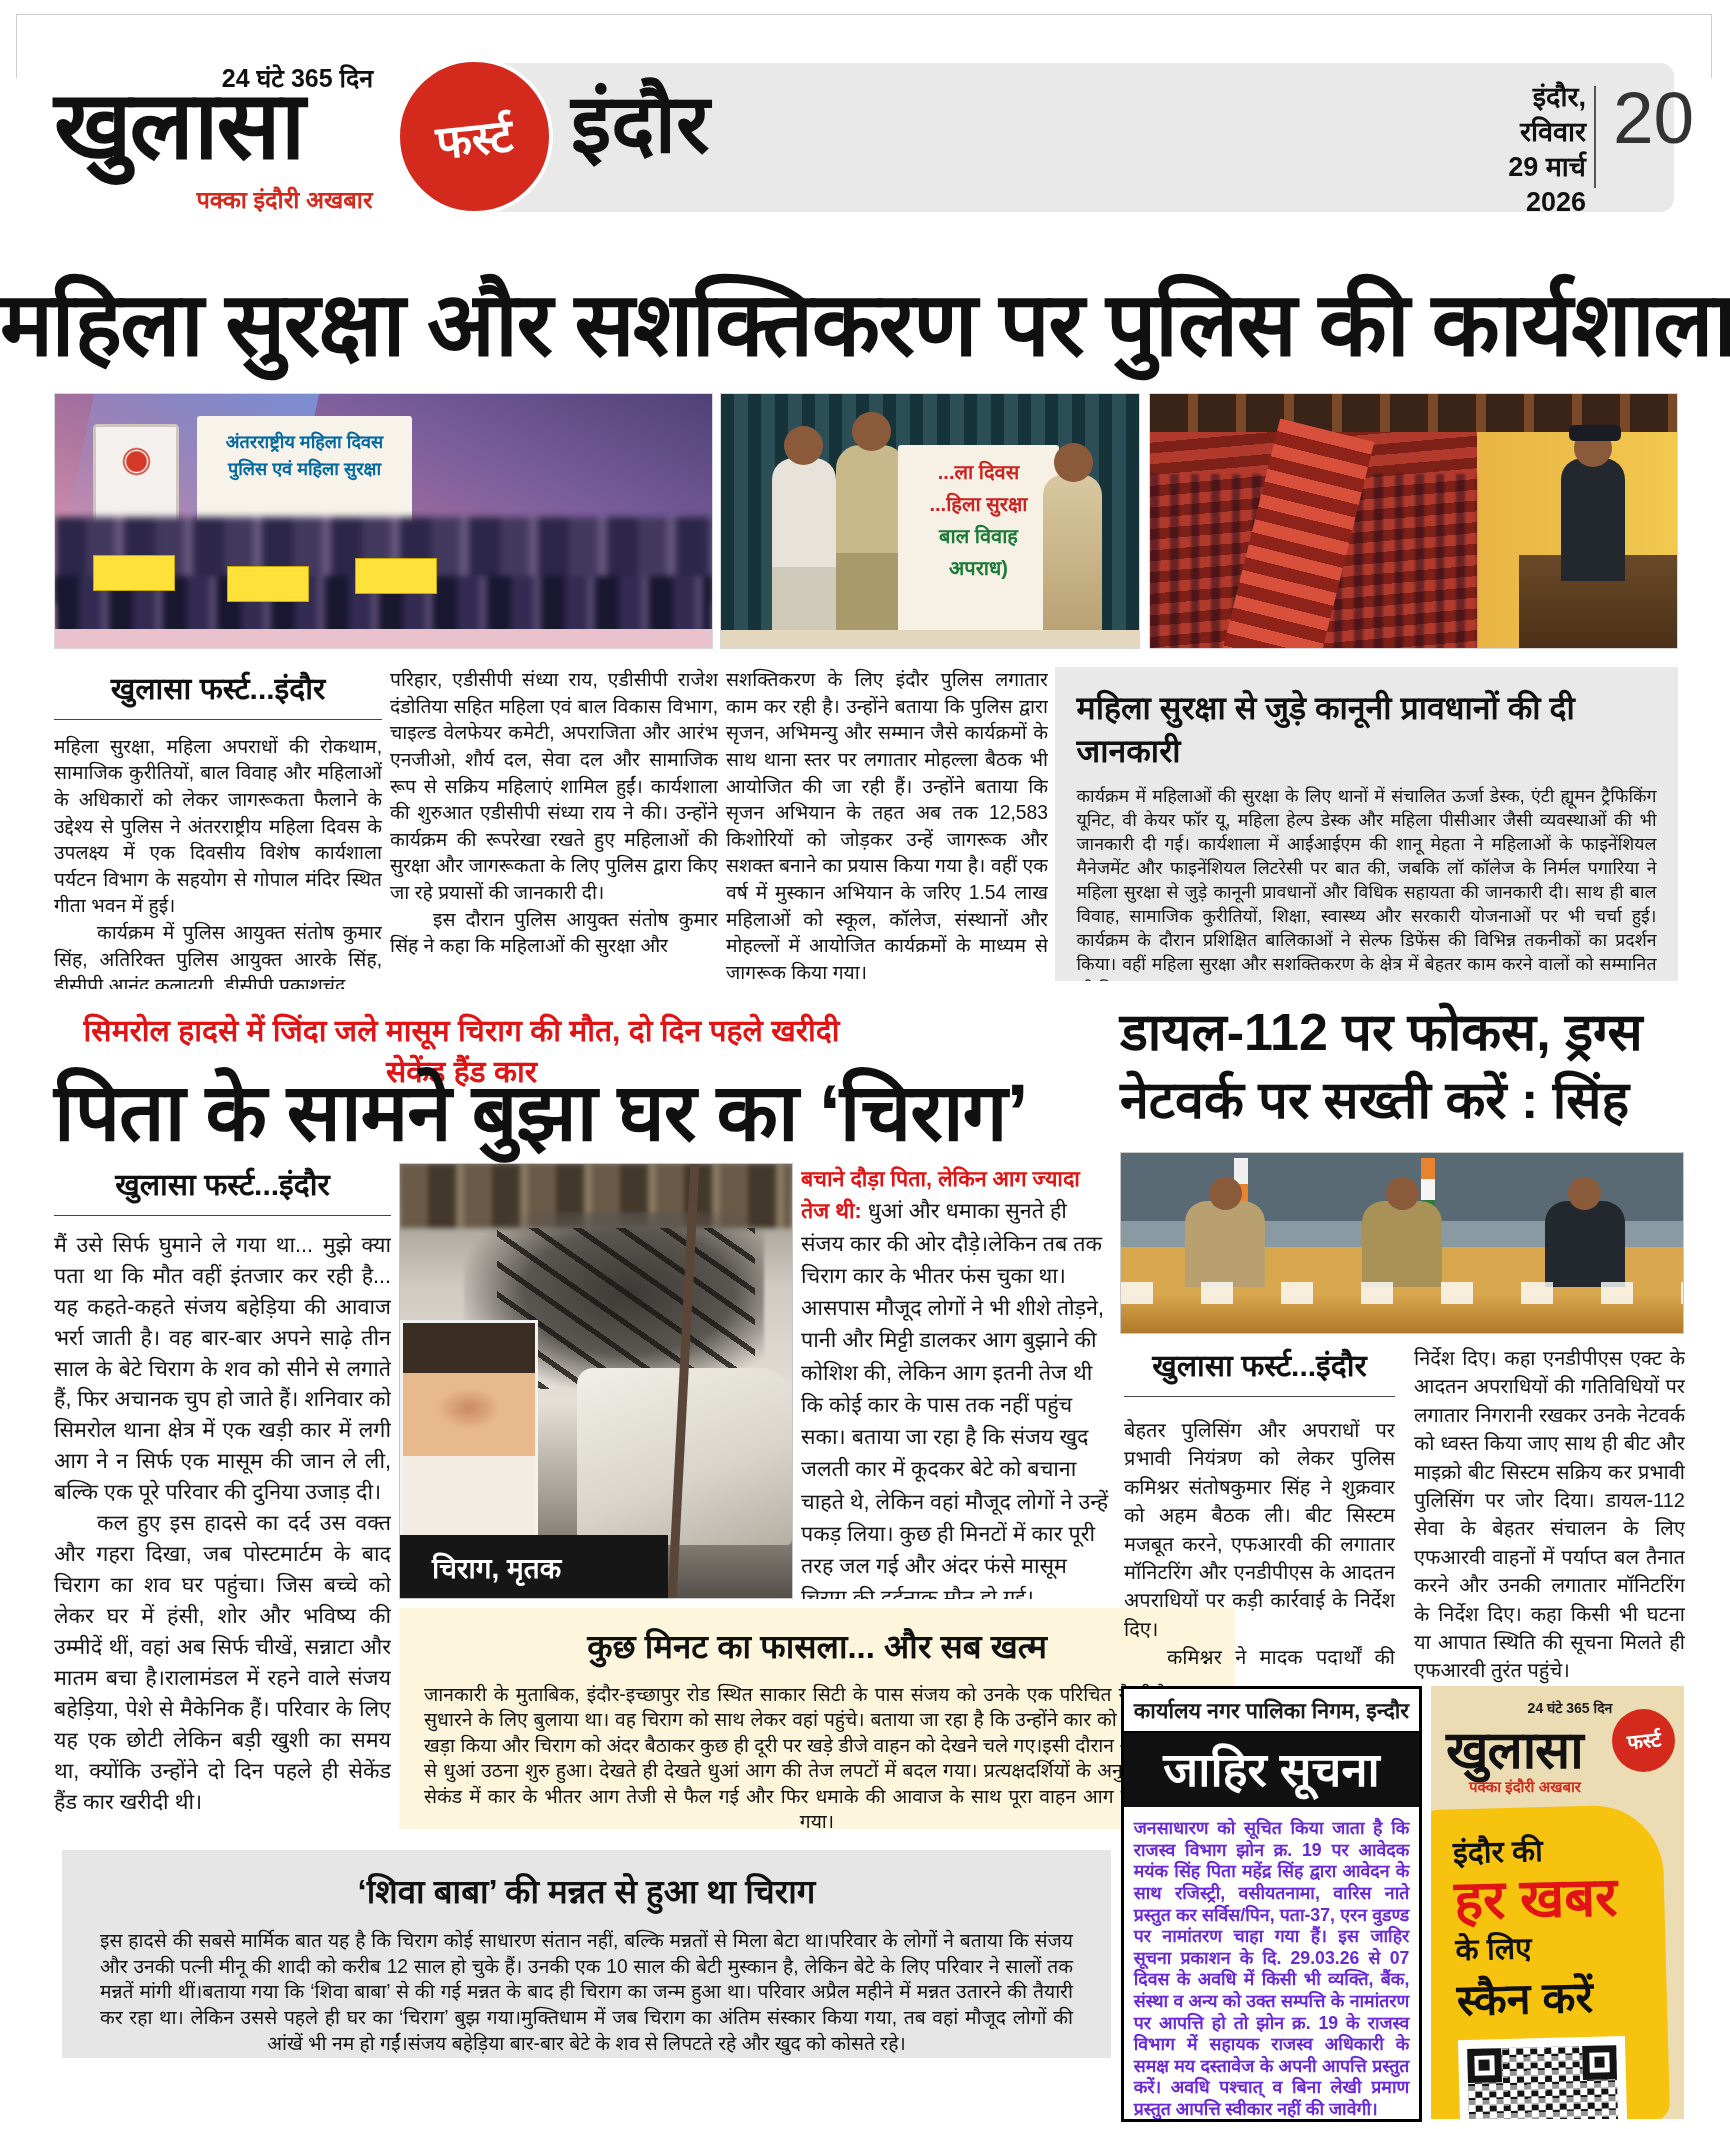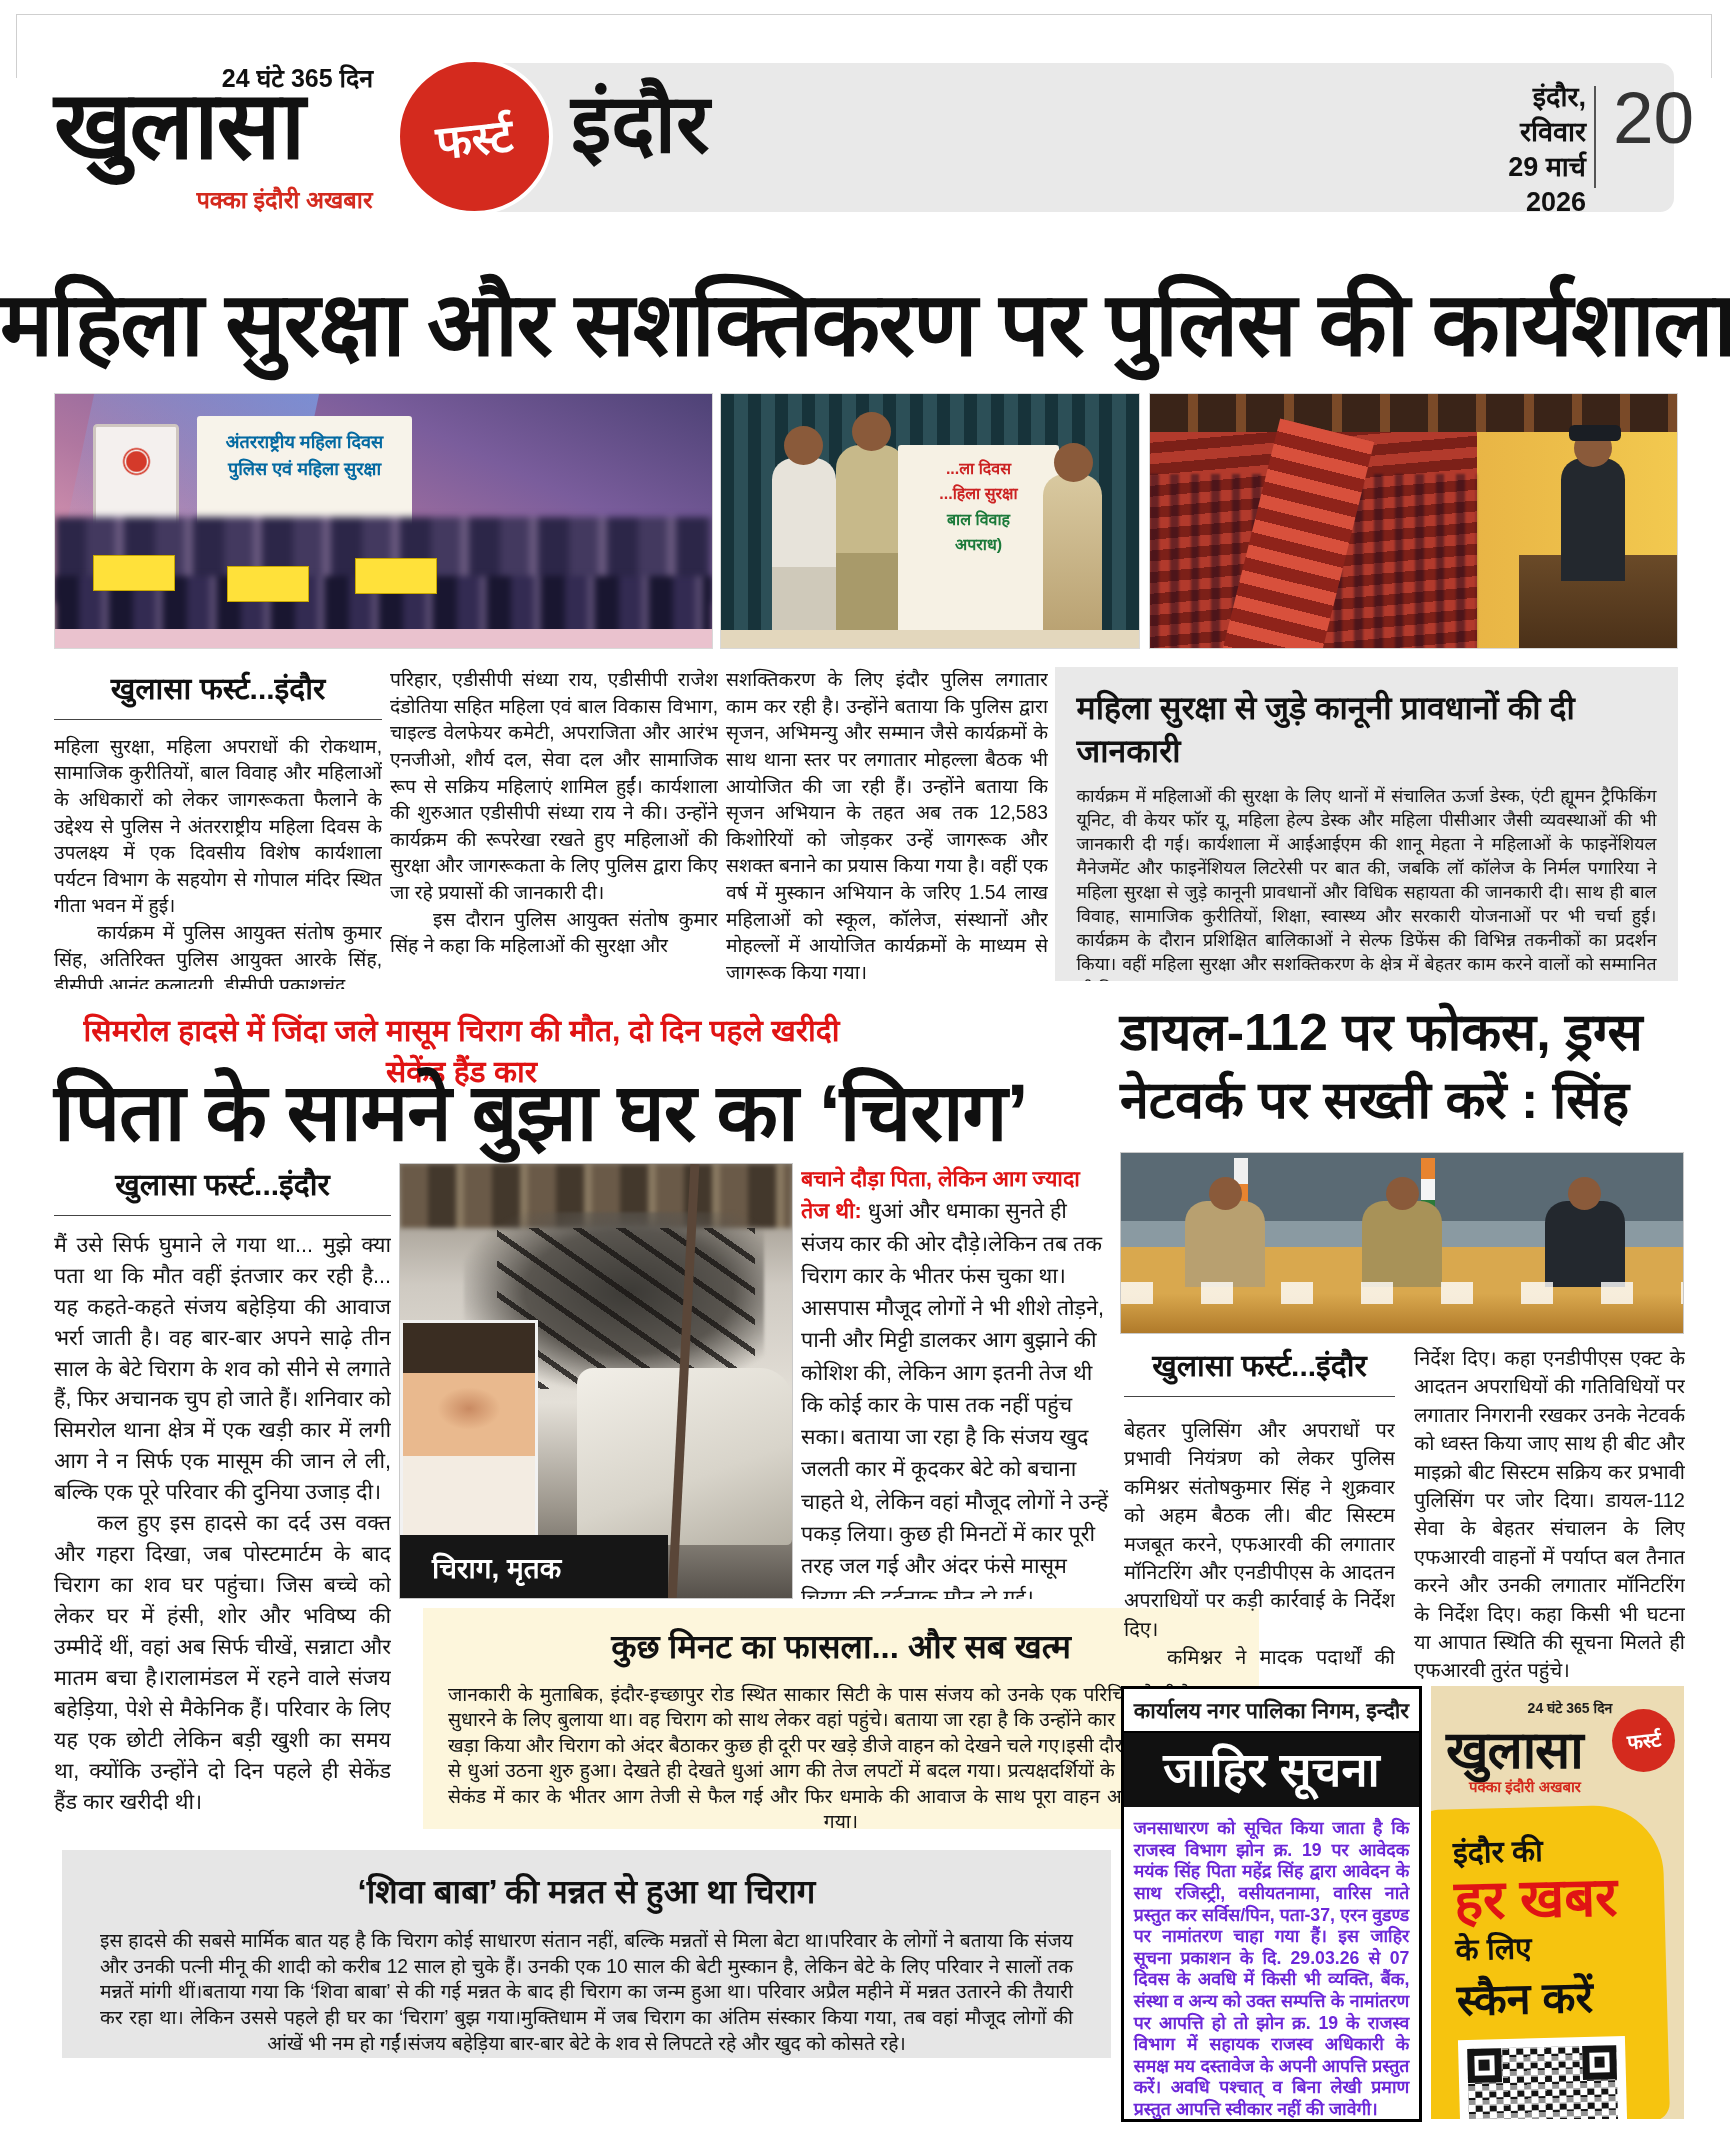--- a/index.html
+++ b/index.html
@@ -37,21 +37,21 @@
   .ph1-board{left:38px;top:29.5px;width:80px;height:107px;background:#f4f0ee;border:3.2px solid #cfc6c0;border-radius:4.3px;}
   .ph1-board i{display:block;margin:15px auto;width:39px;height:39px;border-radius:50%;background:radial-gradient(#d43a2a 35%,#f4f0ee 40%,#d43a2a 46%,#f4f0ee 52%);}
   .ph1-banner{left:142px;top:21.5px;width:215px;height:177px;background:#f7f3ea;border-radius:3.2px;padding:13px 9.7px;box-sizing:border-box;
               font-size:18px;font-weight:800;color:#0369a1;text-align:center;line-height:1.5;}
   .ph1-crowd1{left:0;top:123px;width:100%;height:86px;background:repeating-linear-gradient(90deg,#2c2648 0 31px,#43395f 31px 60px,#6a5a80 60px 69px);filter:blur(3.8px);}
   .ph1-crowd2{left:0;top:182px;width:100%;height:64px;background:repeating-linear-gradient(90deg,#191630 0 23.6px,#332b52 23.6px 46px,#55486e 46px 54px);filter:blur(3.2px);}
   .ph1-card{position:absolute;width:80px;height:34px;background:#ffe13a;border:1.1px solid #c9a800;filter:blur(0.5px);}
   .ph1-floor{left:0;top:235px;width:100%;height:21.5px;background:#eac2ce;}
   .ph2{left:720px;top:393px;width:420px;height:256px;background:repeating-linear-gradient(90deg,#17333a 0 13px,#2c4f57 13px 27px);}
   .ph2-banner{left:177px;top:51px;width:161px;height:193px;background:#f6f1e4;border-radius:3.2px;padding:10.7px 7.5px;box-sizing:border-box;
-              font-size:16px;font-weight:800;color:#c22;text-align:center;line-height:1.6;}
+              font-size:20px;font-weight:800;color:#c22;text-align:center;line-height:1.6;}
   .ph2-banner .grn{color:#1b7a3a;}
   .ph2-fig1{left:51px;top:64px;width:64px;height:182px;background:linear-gradient(#e7e3da 0 60%,#cfc9ba 60%);border-radius:21.5px 21.5px 0 0;}
   .ph2-fig2{left:115px;top:51px;width:70px;height:196px;background:linear-gradient(#c7b98a 0 55%,#a89a6a 55%);border-radius:23.6px 23.6px 0 0;}
   .ph2-head{position:absolute;width:39px;height:39px;border-radius:50%;background:#8a5a3a;}
   .ph2-fig3{left:322px;top:80px;width:59px;height:166px;background:linear-gradient(#d9c9a0,#b8a070);border-radius:21.5px 21.5px 0 0;}
   .ph2-floor{left:0;top:236px;width:100%;height:20.4px;background:#e3d7bd;}
   .ph3{left:1149px;top:393px;width:529px;height:256px;background:linear-gradient(90deg,#8c2f24 0%,#a63b2a 52%,#e8b445 60%,#f2c94f 100%);}
   .ph3-ceil{left:0;top:0;width:100%;height:38px;background:repeating-linear-gradient(90deg,#3a2418 0 38px,#7a4a28 38px 48px);}
   .ph3-seats{left:0;top:38px;width:62%;height:219px;background:repeating-linear-gradient(175deg,#b23a2c 0 10.7px,#7c2018 10.7px 21.5px);}
   .ph3-aud{left:0;top:80px;width:62%;height:176px;background:repeating-linear-gradient(90deg,rgba(20,10,30,.45) 0 8.6px,transparent 8.6px 20.4px);filter:blur(1.1px);}
@@ -87,21 +87,21 @@
   .fp-door{left:177px;top:204px;width:215px;height:177px;background:linear-gradient(160deg,#f2efe8 0%,#d8d4ca 60%,#b5b0a4 100%);border-radius:16px 32px 5.4px 5.4px;}
   .fp-rod{left:279px;top:0;width:8.6px;height:436px;background:#5a4638;transform:rotate(3deg);}
   .fp-girl{left:0;top:156px;width:138px;height:235px;border:3.2px solid #f2f2f2;box-sizing:border-box;
            background:linear-gradient(180deg,#3a2d22 0 22%,#e9b98e 22% 58%,#f3ece2 58% 100%);}
   .fp-girl i{display:block;margin:64px auto 0;width:64px;height:43px;border-radius:50%;background:radial-gradient(#c98a62,#e9b98e 70%);}
   .fp-cap{left:0;bottom:0;width:268px;height:63px;background:#161616;color:#fff;display:flex;align-items:center;
           padding-left:32px;box-sizing:border-box;font-size:28px;font-weight:800;}
   .fc3{left:801px;top:1163px;width:310px;height:436px;overflow:hidden;}
   .fc3 .bodytxt{font-size:21.5px;line-height:1.5;text-align:left;}
   .redlead{color:#e01414;font-weight:800;}
-  .creambox{left:423px;top:1608px;width:836px;height:221px;background:#fdf6dc;box-sizing:border-box;padding:15px 25px;overflow:hidden;}
+  .creambox{left:399px;top:1608px;width:836px;height:221px;background:#fdf6dc;box-sizing:border-box;padding:15px 25px;overflow:hidden;}
   .creambox h3{margin:0 0 14px 0;font-size:33px;font-weight:900;text-align:center;color:#111;}
   .creambox .bodytxt{font-size:19.3px;line-height:1.32;text-align:justify;text-align-last:center;}
 
   
   .rphoto{left:1120px;top:1152px;width:564px;height:182px;border:1.1px solid #c9c9c9;box-sizing:border-box;overflow:hidden;
           background:linear-gradient(180deg,#5a6a74 0 38%,#8a9aa2 38% 52%,#d9a84e 52% 78%,#b07a2a 100%);}
   .rp-flag{position:absolute;top:5.4px;width:14px;height:64px;}
   .rp-fig{position:absolute;top:48px;width:80px;height:86px;border-radius:21.5px 21.5px 0 0;}
   .rp-head{position:absolute;top:23.6px;width:33px;height:33px;border-radius:50%;background:#8a5a3a;}
   .rp-papers{left:0;top:129px;width:100%;height:21.5px;background:repeating-linear-gradient(90deg,#fff 0 32px,transparent 32px 80px);opacity:.8;}

